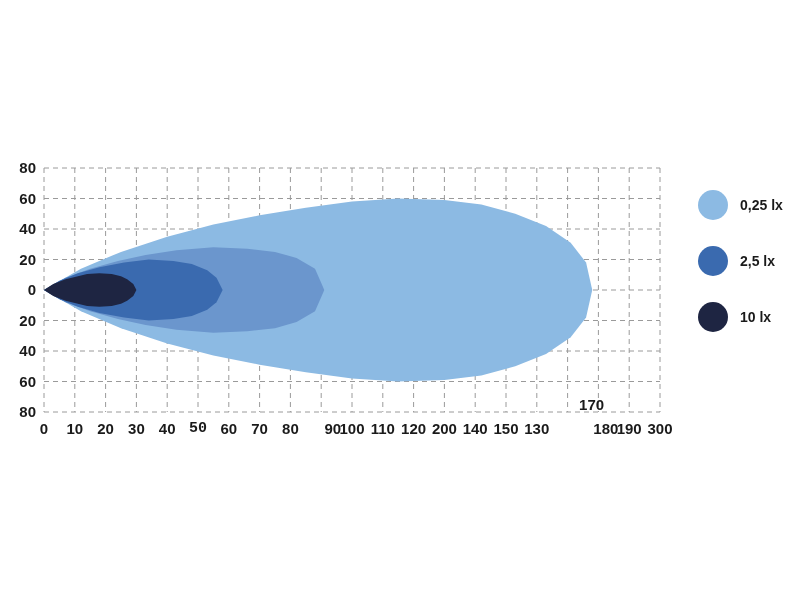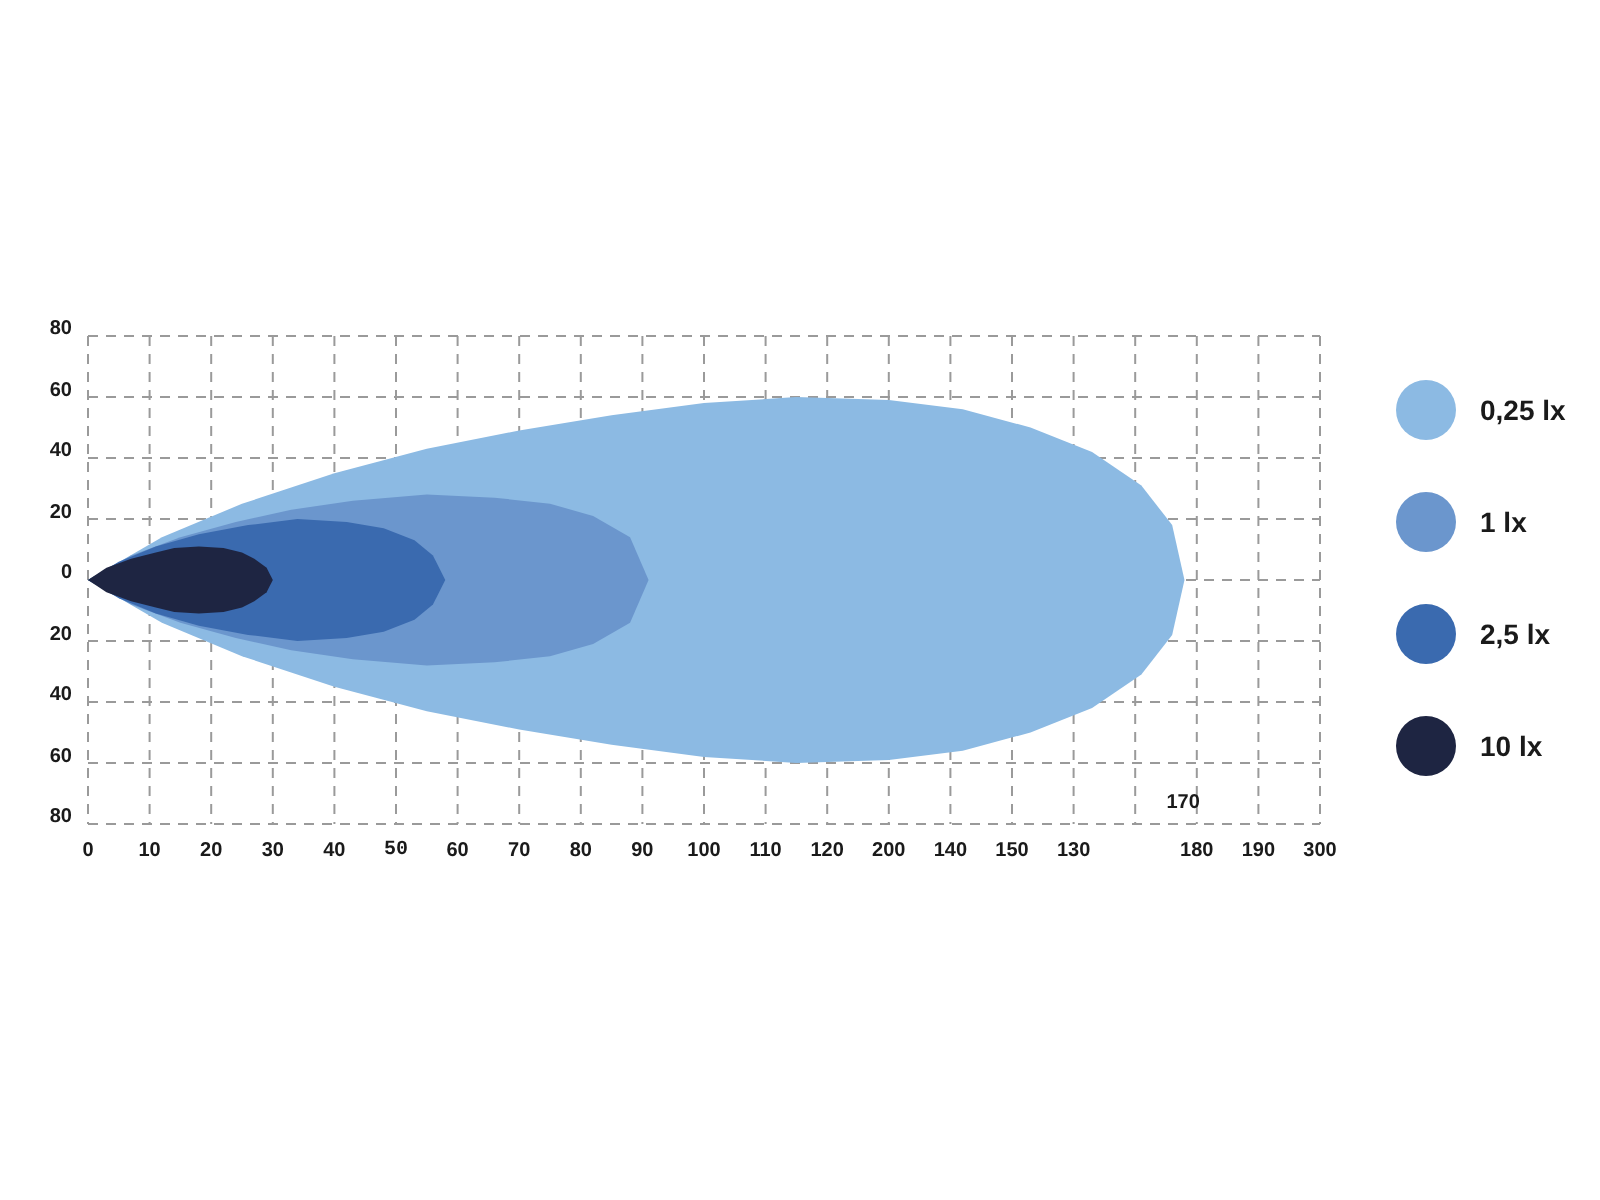--- a/index.html
+++ b/index.html
@@ -3,21 +3,21 @@
 <meta charset="utf-8">
 <style>
   html,body{margin:0;padding:0;}
   body{
     width:800px;height:600px;background:#ffffff;
     font-family:"Liberation Sans", sans-serif;
     overflow:hidden;position:relative;
   }
   #chart-root{position:absolute;left:0;top:0;width:800px;height:600px;}
   .axis-label{
-    font-weight:bold;font-size:10px;color:#1a1a1a;
+    font-weight:bold;font-size:15px;color:#1a1a1a;
     position:absolute;white-space:nowrap;
     font-family:"Liberation Sans", sans-serif;
   }
   .ylabel{text-align:right;}
   .xlabel{text-align:center;}
   .legend-label{
     font-weight:bold;font-size:14px;color:#1a1a1a;
     white-space:nowrap;font-family:"Liberation Sans", sans-serif;
   }
   #legend{position:absolute;left:698px;top:186px;width:100px;}
@@ -83,42 +83,38 @@
   <div id="xtick-group">
       <div class="axis-label xlabel" style="left: 24px; width: 40px; top: 420px;">0</div>
       <div class="axis-label xlabel" style="left: 54.8px; width: 40px; top: 420px;">10</div>
       <div class="axis-label xlabel" style="left: 85.6px; width: 40px; top: 420px;">20</div>
       <div class="axis-label xlabel" style="left: 116.4px; width: 40px; top: 420px;">30</div>
       <div class="axis-label xlabel" style="left: 147.2px; width: 40px; top: 420px;">40</div>
       <div class="axis-label xlabel" style="left: 178px; width: 40px; top: 420px; font-family: Liberation Mono, monospace;">50</div>
       <div class="axis-label xlabel" style="left: 208.8px; width: 40px; top: 420px;">60</div>
       <div class="axis-label xlabel" style="left: 239.6px; width: 40px; top: 420px;">70</div>
       <div class="axis-label xlabel" style="left: 270.4px; width: 40px; top: 420px;">80</div>
-      <div class="axis-label xlabel" style="left: 301.2px; width: 40px; top: 420px;">90</div>
+      <div class="axis-label xlabel" style="left: 301.2px; width: 40px; top: 420px; text-align: right;">90</div>
       <div class="axis-label xlabel" style="left: 332px; width: 40px; top: 420px;">100</div>
       <div class="axis-label xlabel" style="left: 362.8px; width: 40px; top: 420px;">110</div>
       <div class="axis-label xlabel" style="left: 393.6px; width: 40px; top: 420px; text-align: center;">120</div>
       <div class="axis-label xlabel" style="left: 424.4px; width: 40px; top: 420px;">200</div>
       <div class="axis-label xlabel" style="left: 455.2px; width: 40px; top: 420px;">140</div>
       <div class="axis-label xlabel" style="left: 486px; width: 40px; top: 420px;">150</div>
       <div class="axis-label xlabel" style="left: 516.8px; width: 40px; top: 420px;">130</div>
       <div class="axis-label xlabel" style="left: 547.6px; width: 40px; top: 396px; padding-left: 24px;">170</div>
-      <div class="axis-label xlabel" style="left: 578.4px; width: 40px; top: 420px;">180</div>
+      <div class="axis-label xlabel" style="left: 578.4px; width: 40px; top: 420px; text-align: right;">180</div>
       <div class="axis-label xlabel" style="left: 609.2px; width: 40px; top: 420px;">190</div>
       <div class="axis-label xlabel" style="left: 640px; width: 40px; top: 420px;">300</div>
     </div>
 
   <div id="legend">
       <div class="legend-row">
         <div class="legend-swatch" style="background: rgb(140, 186, 227);"></div>
         <span class="legend-label">0,25 lx</span>
-      </div>
-      <div class="legend-row">
-        <div class="legend-swatch" style="background: rgb(107, 150, 205);"></div>
-        <span class="legend-label">1 lx</span>
       </div>
       <div class="legend-row">
         <div class="legend-swatch" style="background: rgb(58, 106, 175);"></div>
         <span class="legend-label">2,5 lx</span>
       </div>
       <div class="legend-row">
         <div class="legend-swatch" style="background: rgb(30, 37, 66);"></div>
         <span class="legend-label">10 lx</span>
       </div>
     </div>

